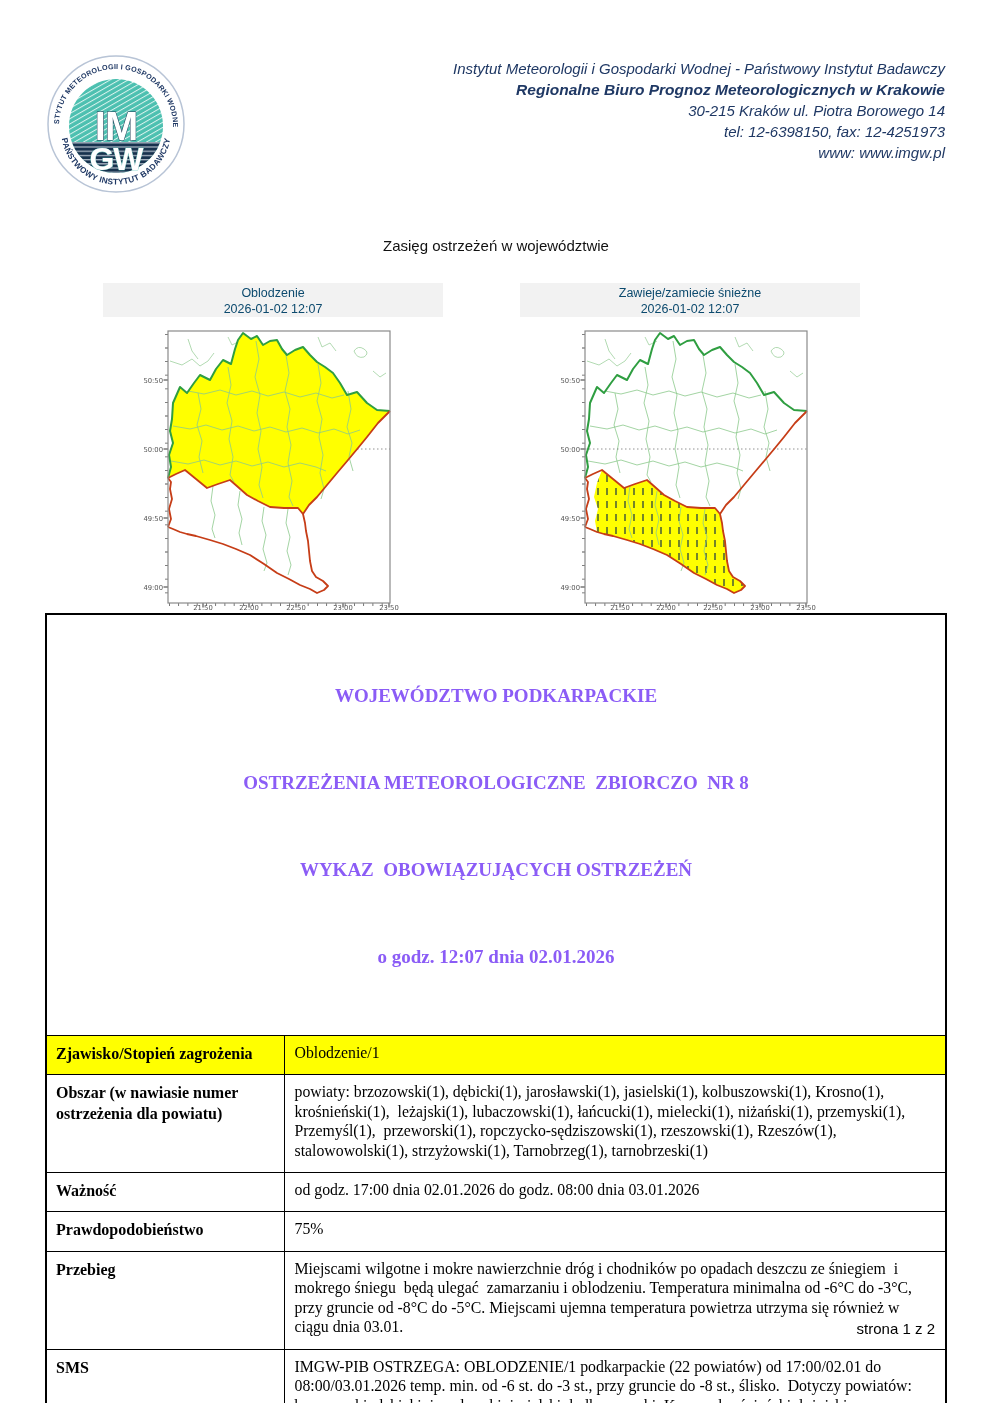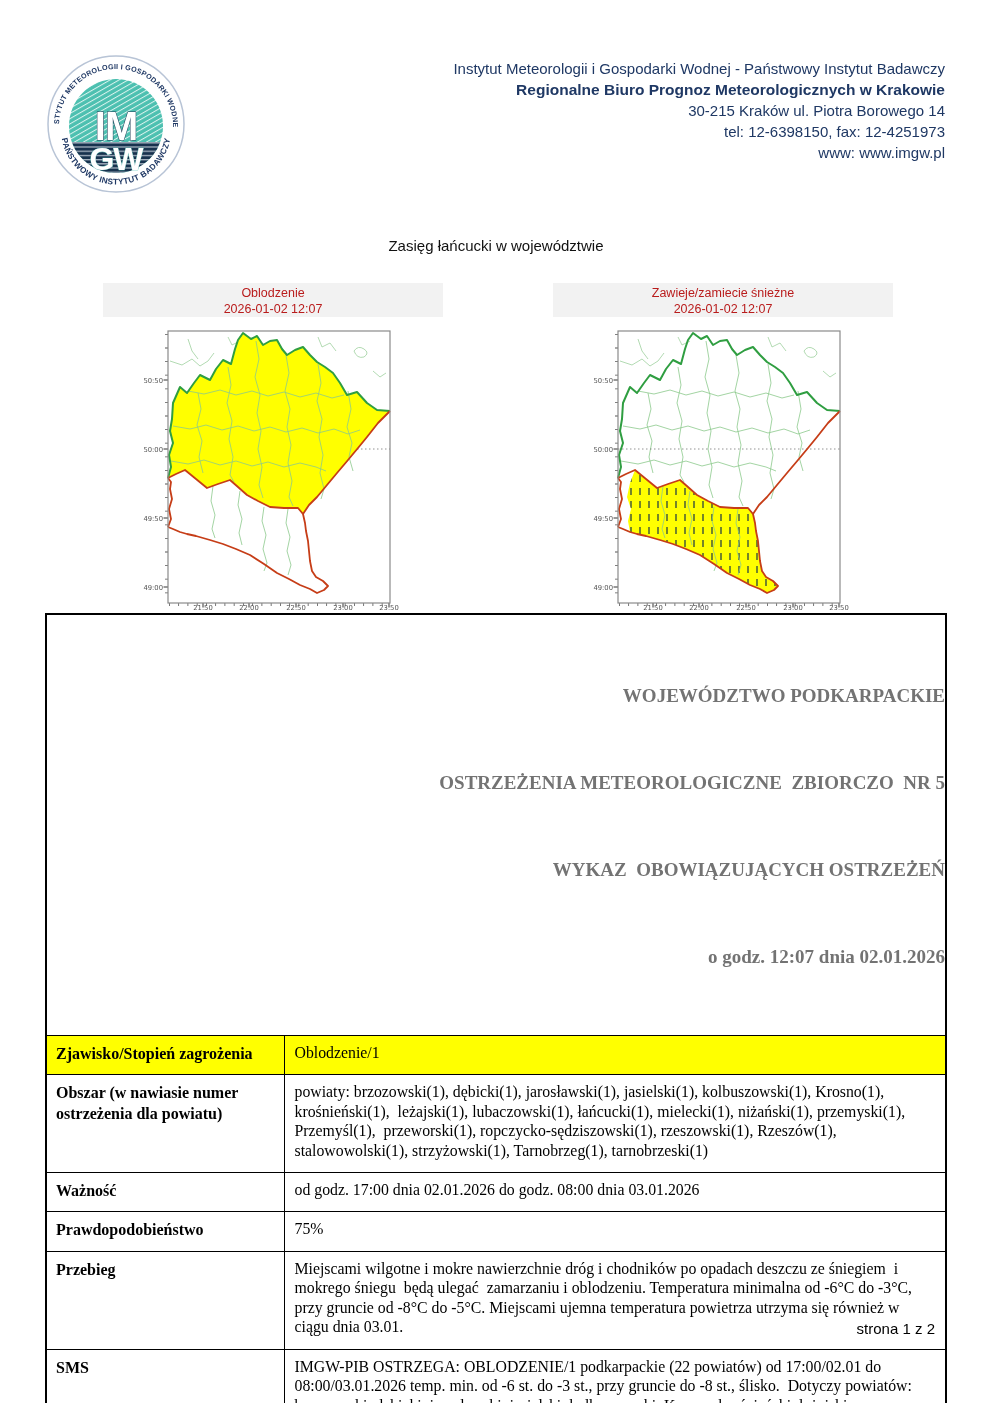--- a/index.html
+++ b/index.html
@@ -2,46 +2,46 @@
 <html><head>
 <meta charset="utf-8">
 <style>
   html,body{margin:0;padding:0;background:#fff;}
   .page{position:relative;width:992px;height:1403px;background:#fff;overflow:hidden;
         font-family:"Liberation Sans",sans-serif;}
 
   
   .logo{position:absolute;left:46px;top:54px;width:140px;height:140px;}
   .header-text{position:absolute;right:47px;top:58px;width:640px;text-align:right;
-               color:#1f3864;font-size:15px;line-height:21px;}
+               color:#1f3864;font-size:15px;line-height:21px;font-style:italic;}
   .header-text .b{font-weight:bold;font-size:15.5px;}
 
   
   .section-title{position:absolute;left:0;top:237px;width:100%;text-align:center;
                  font-size:15px;color:#111;}
 
   
   .map-block{position:absolute;top:283px;width:340px;}
   .map-block.left{left:103px;}
-  .map-block.right{left:553px;}
+  .map-block.right{left:520px;}
   .map-title-bar{height:34px;background:#f2f2f2;text-align:center;
-                 font-size:12.5px;line-height:16px;color:#b91c1c;padding-top:2px;box-sizing:border-box;}
+                 font-size:12.5px;line-height:16px;color:#0c4a6e;padding-top:2px;box-sizing:border-box;}
   .map-canvas{position:relative;height:296px;}
   .map-svg{display:block;}
   .tick-label{font-family:"DejaVu Sans",sans-serif;font-size:6.8px;fill:#555;}
 
   
   .warn-table{position:absolute;left:45px;top:613px;width:902px;border-collapse:collapse;
               font-family:"Liberation Serif",serif;color:#000;table-layout:fixed;}
   .warn-table td{border:1.5px solid #000;vertical-align:top;box-sizing:border-box;}
   .warn-table{border:2px solid #000;}
   td.lbl{width:238px;font-weight:bold;font-size:16px;line-height:21px;padding:7px 6px 4px 9px;}
   td.val{font-size:15.8px;line-height:19.4px;padding:7px 12px 12px 10px;white-space:pre-wrap;}
   tr.hl td{background:#ffff00;}
-  .title-cell{text-align:right;color:#737373;font-weight:bold;font-size:19px;
+  .title-cell{text-align:center;color:#8b5cf6;font-weight:bold;font-size:19px;
               line-height:29px;padding:8px 0 6px 0;white-space:pre-wrap;margin-top:31px;}
   tr.r1{height:33px;} tr.r2{height:74px;} tr.r3{height:38px;} tr.r4{height:34px;}
   tr.r5{height:98px;} tr.r6{height:130px;}
 
   
   .footer{position:absolute;right:57px;top:1320px;font-size:15px;color:#000;}
 </style>
 </head>
 <body>
 
@@ -99,21 +99,21 @@
   </div>
 
   <div class="header-text">
     <div>Instytut Meteorologii i Gospodarki Wodnej - Państwowy Instytut Badawczy</div>
     <div class="b">Regionalne Biuro Prognoz Meteorologicznych w Krakowie</div>
     <div>30-215 Kraków ul. Piotra Borowego 14</div>
     <div>tel: 12-6398150, fax: 12-4251973</div>
     <div>www: www.imgw.pl</div>
   </div>
 
-  <div class="section-title">Zasięg łańcucki w województwie</div>
+  <div class="section-title">Zasięg ostrzeżeń w województwie</div>
 
   <div class="map-block left">
     <div class="map-title-bar">
       <div>Oblodzenie</div>
       <div>2026-01-02 12:07</div>
     </div>
     <div class="map-canvas">
       <svg class="map-svg" width="340" height="296" viewBox="0 0 340 296">
         <g transform="translate(65,14)">
           <use href="#p-outside"></use>
@@ -173,21 +173,21 @@
 
   <table class="warn-table">
     <colgroup>
         <col style="width:238px">
         <col>
       </colgroup>
     <tbody>
         <tr>
       <td colspan="2" class="title-cell">
         <div>WOJEWÓDZTWO PODKARPACKIE</div>
-        <div>OSTRZEŻENIA METEOROLOGICZNE  ZBIORCZO  NR 5</div>
+        <div>OSTRZEŻENIA METEOROLOGICZNE  ZBIORCZO  NR 8</div>
         <div>WYKAZ  OBOWIĄZUJĄCYCH OSTRZEŻEŃ</div>
         <div>o godz. 12:07 dnia 02.01.2026</div>
       </td>
     </tr>
     <tr class="hl r1">
       <td class="lbl">Zjawisko/Stopień zagrożenia</td>
       <td class="val">Oblodzenie/1</td>
     </tr>
     <tr class="r2">
       <td class="lbl">Obszar (w nawiasie numer ostrzeżenia dla powiatu)</td>

